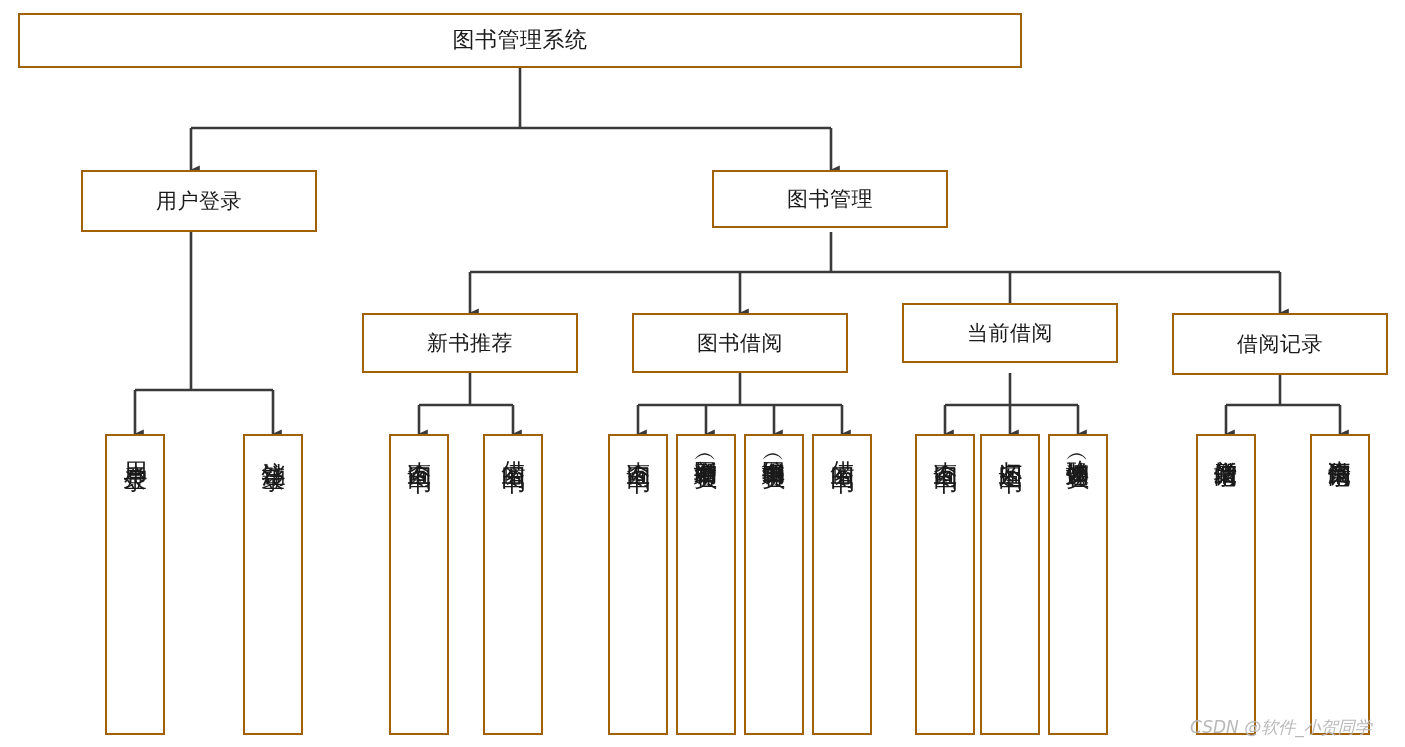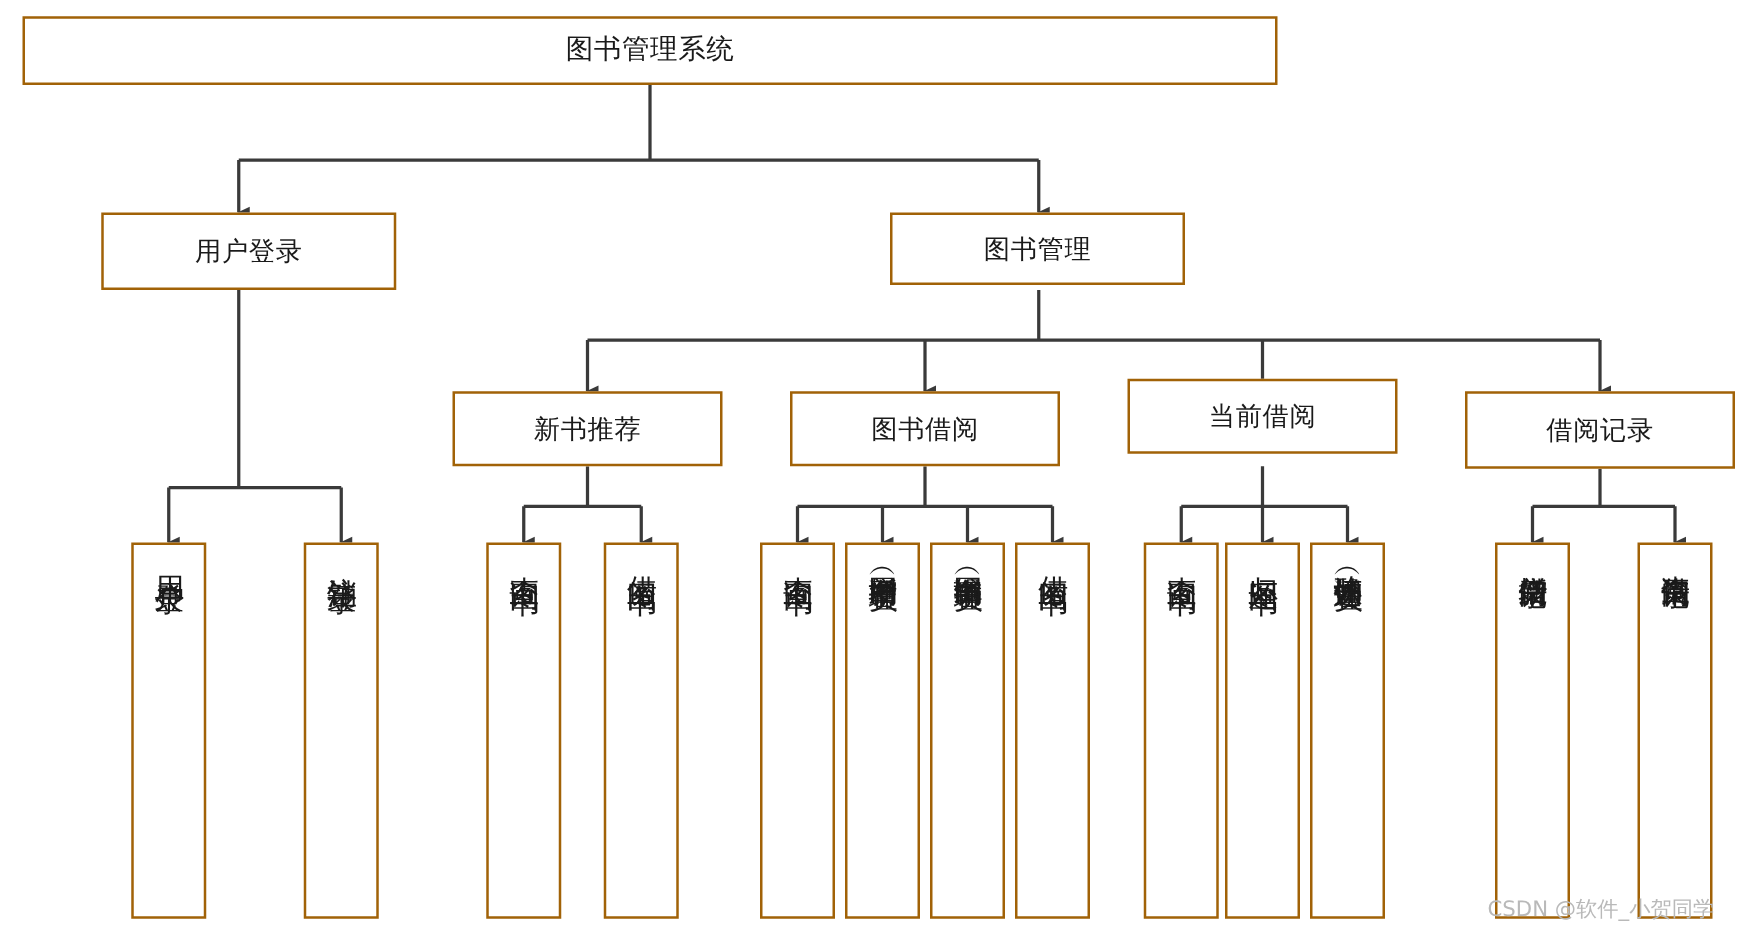--- a/index.html
+++ b/index.html
@@ -67,20 +67,21 @@
     font-size: 23px;
     letter-spacing: 1px;
   }
   .watermark {
     position: absolute;
     font-size: 17px;
     color: #b9b9b9;
     white-space: nowrap;
     z-index: 5;
     font-family: "DejaVu Sans", "Liberation Sans", sans-serif;
+    font-style: italic;
   }
 </style>
 </head>
 <body>
 
 <div id="canvas">
 
   <svg id="edges" viewBox="0 0 1405 747" xmlns="http://www.w3.org/2000/svg">
     <defs>
       <marker id="arw" markerWidth="12" markerHeight="12" refX="5.2" refY="9.2" orient="auto" markerUnits="userSpaceOnUse">

